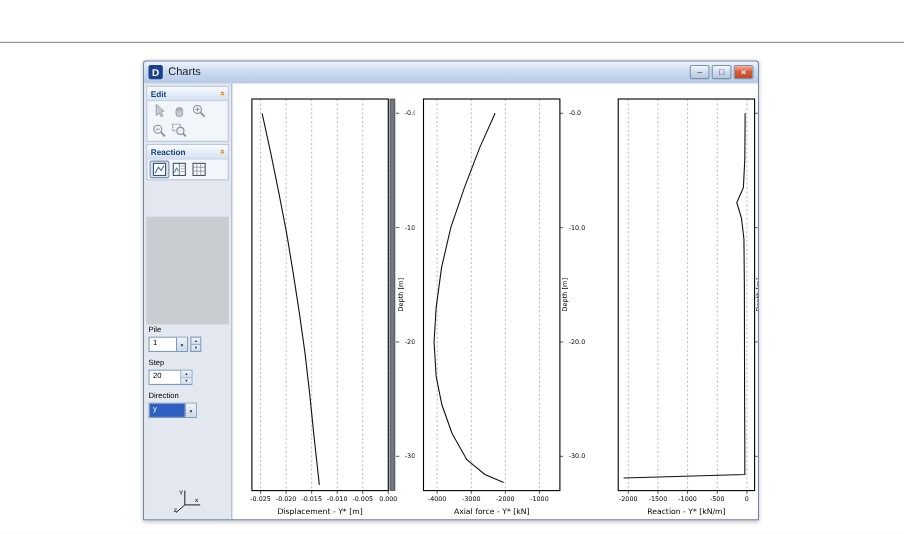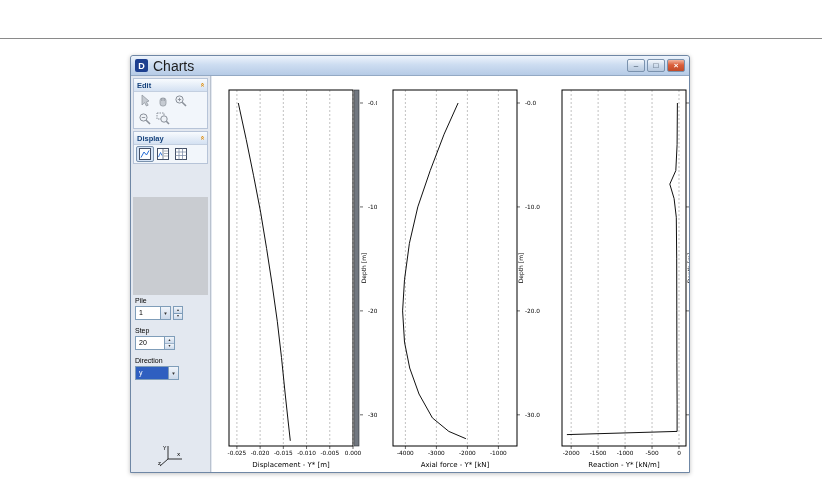--- a/index.html
+++ b/index.html
@@ -11,21 +11,21 @@
   .window { position:absolute; left:130px; top:55px; width:560px; height:418px;
             border:1px solid #6f87a5; border-radius:3px 3px 0 0; background:#e3e8f0;
             box-shadow:0 1px 4px rgba(0,0,0,.25); overflow:hidden; }
   .titlebar { position:absolute; left:0; top:0; right:0; height:20px;
               background:linear-gradient(#eef4fc,#cdddf1 45%,#b6cbe6);
               border-bottom:1px solid #93a9c4; display:flex; align-items:center;
               padding:0 4px; border-radius:2px 2px 0 0; }
   .app-icon { width:13px; height:13px; background:#1d3f8f; color:#fff; font-size:9px;
               font-weight:bold; display:flex; align-items:center; justify-content:center;
               border-radius:2px; }
-  .title-text { font-size:14px; color:#1c1c1c; margin-left:5px; flex:1; }
+  .title-text { font-size:10px; color:#1c1c1c; margin-left:5px; flex:1; }
   .win-buttons { display:flex; gap:2px; }
   .wbtn { width:18px; height:13px; border:1px solid #7a92ae; border-radius:2px;
           display:flex; align-items:center; justify-content:center; font-size:8px;
           line-height:1; color:#2c3e50; background:linear-gradient(#f5f8fc,#cfdcec 50%,#b7c9de); }
   .wbtn.close { background:linear-gradient(#f3b49e,#da5f3b 45%,#c04a28); color:#fff; font-weight:bold; }
 
   
   .sidebar { position:absolute; left:0; top:20px; bottom:0; width:80px; background:#e3e8f0;
              border-right:1px solid #b9c2cf; }
   .panel { margin:2px 2px 0 2px; border:1px solid #b7c4d8; background:#f2f6fb; }
@@ -136,21 +136,21 @@
               <circle cx="9" cy="8" r="3.2" fill="#eef2f7" stroke="#8a9099"></circle>
               <path d="M11.3 10.3L14 13" stroke="#8a9099" stroke-width="1.6" fill="none"></path>
             </svg>
           </span>
         </div>
       </div>
 
 
       <div class="panel">
         <div class="panel-header">
-          <span class="plabel">Display</span>
+          <span class="plabel">Reaction</span>
           <span class="chev">«</span>
         </div>
         <div class="icon-row">
           <span class="icon-btn pressed">
             <svg width="16" height="16">
               <rect x="2.5" y="2.5" width="11" height="11" fill="#fff" stroke="#445066"></rect>
               <polyline points="4,11.5 7,6 9.5,9 12,4.5" fill="none" stroke="#2a6fd6" stroke-width="1"></polyline>
             </svg>
           </span>
           <span class="icon-btn">
@@ -248,21 +248,21 @@
             <text x="151" y="130.93430656934305" class="ytick">-10.0</text>
             <line x1="143" y1="232.87591240875912" x2="146" y2="232.87591240875912" class="tick"></line>
             <text x="151" y="234.87591240875912" class="ytick">-20.0</text>
             <line x1="143" y1="336.8175182481752" x2="146" y2="336.8175182481752" class="tick"></line>
             <text x="151" y="338.8175182481752" class="ytick">-30.0</text>
             <text x="149" y="190" text-anchor="middle" class="ylab" transform="rotate(-90 149 190)">Depth [m]</text>
             <polyline points="21.3,25.0 29.2,61.4 36.6,97.8 43.6,134.1 49.6,170.5 55.2,206.9 60.3,243.3 64.5,279.6 68.2,316.0 71.0,342.0 73.3,362.8" class="curve"></polyline>
             <text x="74" y="389" text-anchor="middle" class="xtitle">Displacement - Y* [m]</text>
           </svg>
       </div>
-      <div class="chart" style="left:169px">
+      <div class="chart" style="left:161px">
         <svg class="chart-svg" width="160" height="394">
             <line x1="24.4" y1="12" x2="24.4" y2="368" class="grid"></line>
             <line x1="24.4" y1="368" x2="24.4" y2="371" class="tick"></line>
             <text x="24.4" y="377" text-anchor="middle" class="xtick">-4000</text>
             <line x1="55.4" y1="12" x2="55.4" y2="368" class="grid"></line>
             <line x1="55.4" y1="368" x2="55.4" y2="371" class="tick"></line>
             <text x="55.4" y="377" text-anchor="middle" class="xtick">-3000</text>
             <line x1="86.39999999999999" y1="12" x2="86.39999999999999" y2="368" class="grid"></line>
             <line x1="86.39999999999999" y1="368" x2="86.39999999999999" y2="371" class="tick"></line>
             <text x="86.39999999999999" y="377" text-anchor="middle" class="xtick">-2000</text>

